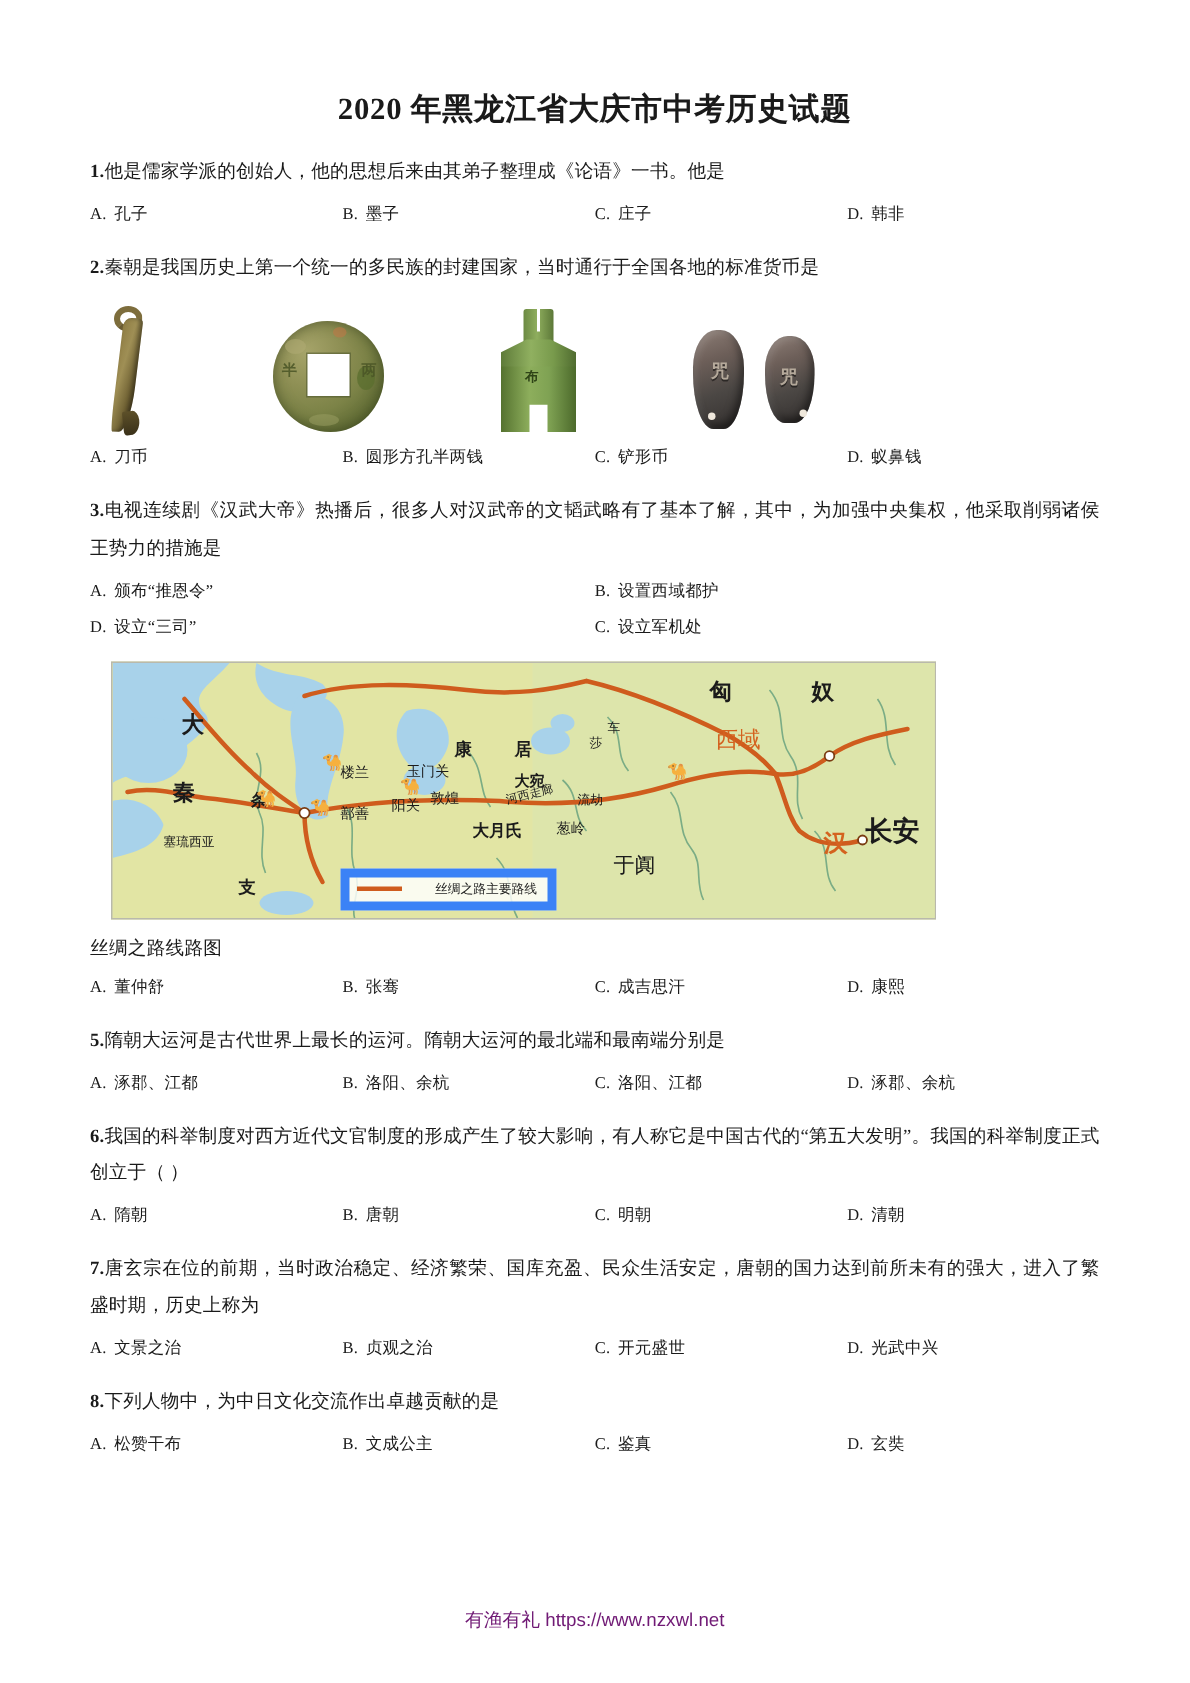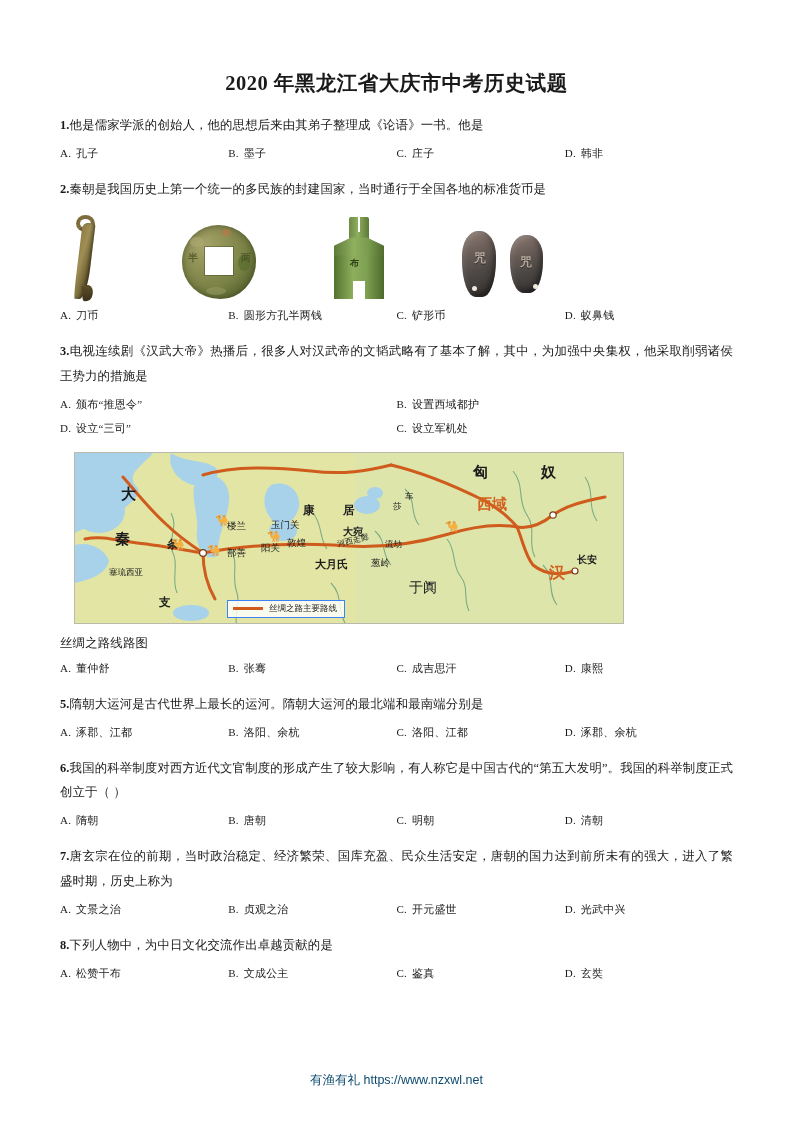--- a/index.html
+++ b/index.html
@@ -10,21 +10,21 @@
     background: #ffffff;
     font-family: "Liberation Serif", "DejaVu Serif", serif;
     color: #1a1a1a;
     position: relative;
     overflow: hidden;
   }
   .page {
     position: relative;
     width: 793px;
     height: 1122px;
-    padding: 11px 60px;
+    padding: 0 60px;
   }
   .doc-title {
     text-align: center;
     font-size: 20.5px;
     font-weight: bold;
     letter-spacing: 0.5px;
     margin: 0;
     padding-top: 58px;
     padding-bottom: 0;
     font-family: "Liberation Serif", "DejaVu Serif", serif;
@@ -241,46 +241,46 @@
     white-space: nowrap;
   }
   .big { font-size: 15px; font-weight: bold; letter-spacing: 6px; }
   .mid { font-size: 11.5px; font-weight: bold; letter-spacing: 3px; }
   .sm  { font-size: 8.5px; }
   .orange { color: #d4621f; font-weight: bold; }
   .legend-box {
     position: absolute;
     left: 152px; bottom: 5px;
     background: rgba(255,255,255,.82);
-    border: 1px solid #3b82f6;
+    border: 6px solid #3b82f6;
     padding: 2px 7px 2px 5px;
     display: flex;
     align-items: center;
-    gap: 6px;
+    gap: 22px;
   }
   .legend-line {
     width: 30px; height: 3px;
     background: #cf5c1d;
   }
   .legend-text { font-size: 8.5px; color: #222; }
   .camel {
     position: absolute;
     font-size: 11px;
     color: #8a4a1a;
     line-height: 1;
   }
 
   
   .footer {
     position: absolute;
     left: 0; right: 0;
     top: 1072px;
     text-align: center;
     font-size: 12.5px;
-    color: #0c4a6e;
+    color: #701a75;
     font-family: "Liberation Sans", sans-serif;
   }
 </style>
 </head>
 <body>
 
 <div class="page">
 
   <h1 class="doc-title">2020 年黑龙江省大庆市中考历史试题</h1>
 
@@ -449,23 +449,23 @@
 
         <span class="mlabel sm" style="left:152px; top:67px; font-size:9.5px;">楼兰</span>
         <span class="mlabel sm" style="left:196px; top:66px; font-size:9.5px;">玉门关</span>
         <span class="mlabel sm" style="left:212px; top:84px; font-size:9.5px;">敦煌</span>
         <span class="mlabel sm" style="left:186px; top:89px; font-size:9.5px;">阳关</span>
         <span class="mlabel sm" style="left:152px; top:94px; font-size:9.5px;">鄯善</span>
         <span class="mlabel sm" style="left:262px; top:82px; font-size:8px; transform:rotate(-14deg);">河西走廊</span>
 
         <span class="mlabel big" style="left:398px; top:10px;">匈</span>
         <span class="mlabel big" style="left:466px; top:10px;">奴</span>
-        <span class="mlabel orange" style="left:402px; top:42px; font-size:15px; font-weight:bold;">西域</span>
+        <span class="mlabel orange" style="left:402px; top:42px; font-size:15px; font-weight:normal;">西域</span>
         <span class="mlabel orange" style="left:474px; top:110px; font-size:16px;">汉</span>
-        <span class="mlabel" style="left:502px; top:100px; font-size:10px; font-weight:bold;">长安</span>
+        <span class="mlabel" style="left:502px; top:100px; font-size:18px; font-weight:bold;">长安</span>
 
         <span class="camel" style="left:96px; top:86px;">🐪</span>
         <span class="camel" style="left:192px; top:78px;">🐪</span>
         <span class="camel" style="left:140px; top:62px;">🐪</span>
         <span class="camel" style="left:370px; top:68px;">🐪</span>
         <span class="camel" style="left:132px; top:92px;">🐪</span>
 
         <div class="legend-box">
           <span class="legend-line"></span>
           <span class="legend-text">丝绸之路主要路线</span>

